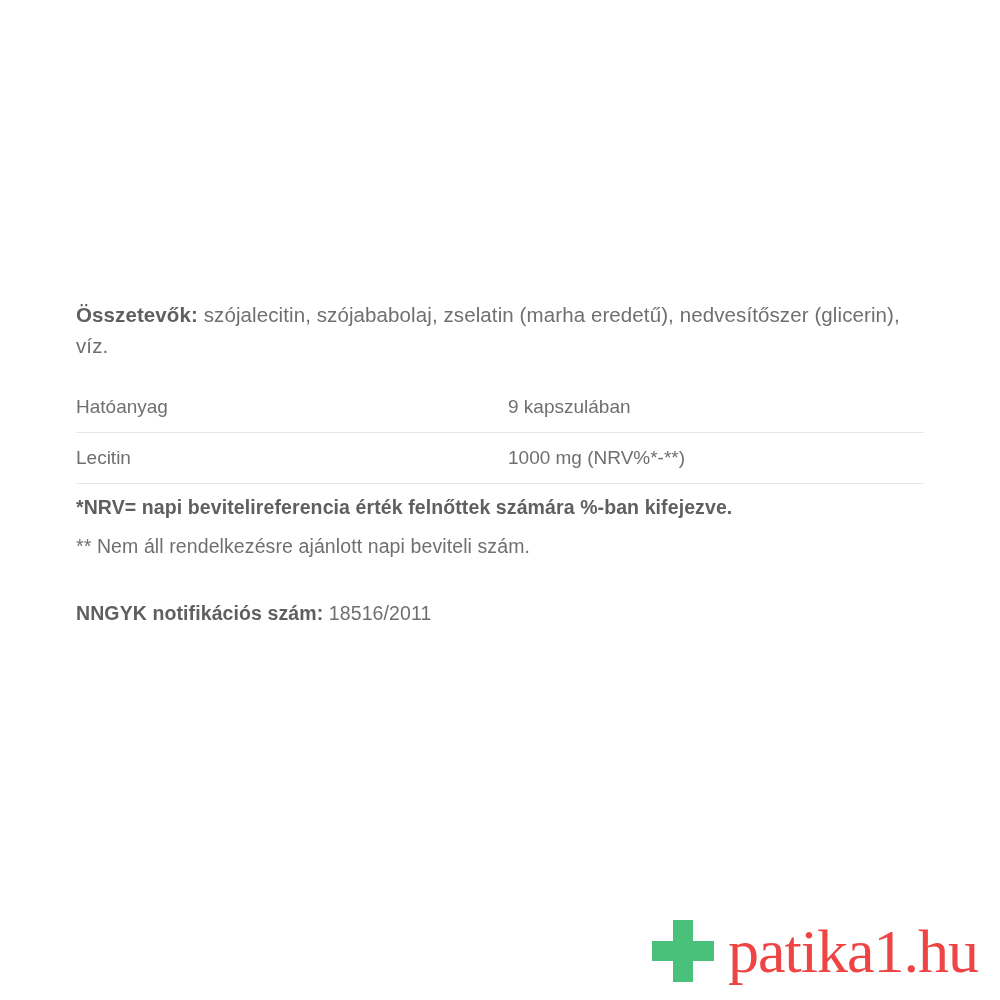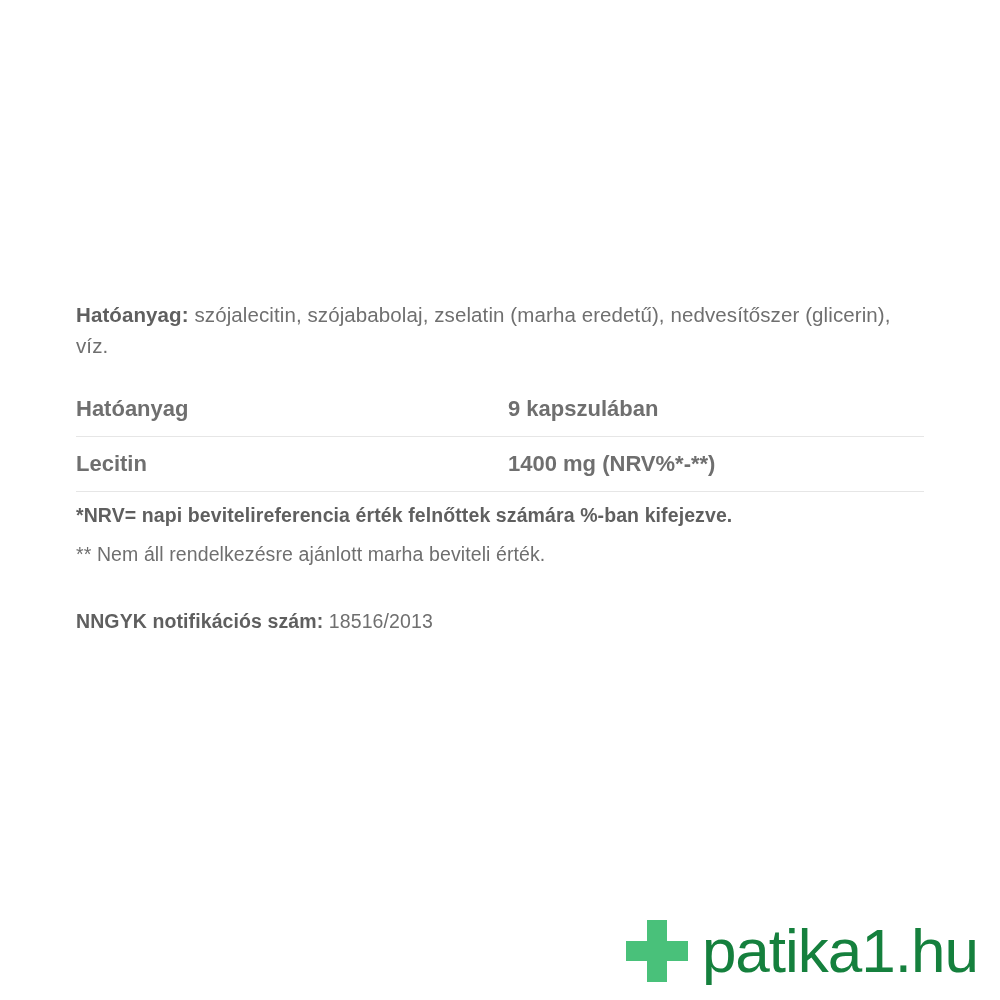--- a/index.html
+++ b/index.html
@@ -44,22 +44,22 @@
   }
 
   table.nutrition {
     width: 848px;
     border-collapse: collapse;
     margin: 0;
   }
   table.nutrition th,
   table.nutrition td {
     text-align: left;
-    font-weight: bold;
-    font-size: 22px;
+    font-weight: normal;
+    font-size: 19px;
     color: #6f6f6f;
     padding: 14px 0 14px 0;
     border-bottom: 1px solid #e6e6e6;
     vertical-align: middle;
   }
   table.nutrition th.col1,
   table.nutrition td.col1 {
     width: 432px;
     padding-left: 0;
   }
@@ -126,56 +126,56 @@
   .watermark .cross .bar-v {
     position: absolute;
     left: 21px;
     top: 0;
     width: 20px;
     height: 62px;
     background: #49c17a;
   }
   .watermark .wm-text {
     font-size: 62px;
-    color: #15803d;
-    font-family: Liberation Sans, sans-serif;
+    color: #ef4444;
+    font-family: Liberation Serif, serif;
     letter-spacing: -1px;
     line-height: 1;
   }
 </style>
 </head>
 <body>
 
 <div class="page">
 
   <div class="content">
 
-    <p class="ingredients"><span class="label">Hatóanyag:</span><span> szójalecitin, szójababolaj, zselatin (marha eredetű), nedvesítőszer (glicerin), víz.</span></p>
+    <p class="ingredients"><span class="label">Összetevők:</span><span> szójalecitin, szójababolaj, zselatin (marha eredetű), nedvesítőszer (glicerin), víz.</span></p>
 
     <table class="nutrition">
       <thead>
         <tr>
           <th class="col1">Hatóanyag</th>
           <th class="col2">9 kapszulában</th>
         </tr>
       </thead>
       <tbody>
         <tr>
           <td class="col1">Lecitin</td>
-          <td class="col2">1400 mg (NRV%*-**)</td>
+          <td class="col2">1000 mg (NRV%*-**)</td>
         </tr>
       </tbody>
     </table>
 
     <div class="notes">
       <p class="note-strong">*NRV= napi bevitelireferencia érték felnőttek számára %-ban kifejezve.</p>
-      <p class="note-regular">** Nem áll rendelkezésre ajánlott marha beviteli érték.</p>
+      <p class="note-regular">** Nem áll rendelkezésre ajánlott napi beviteli szám.</p>
     </div>
 
-    <div class="notification"><span class="label">NNGYK notifikációs szám:</span><span> 18516/2013</span></div>
+    <div class="notification"><span class="label">NNGYK notifikációs szám:</span><span> 18516/2011</span></div>
 
   </div>
 
   <div class="watermark">
     <div class="cross">
       <div class="bar-h"></div>
       <div class="bar-v"></div>
     </div>
     <div class="wm-text">patika1.hu</div>
   </div>

